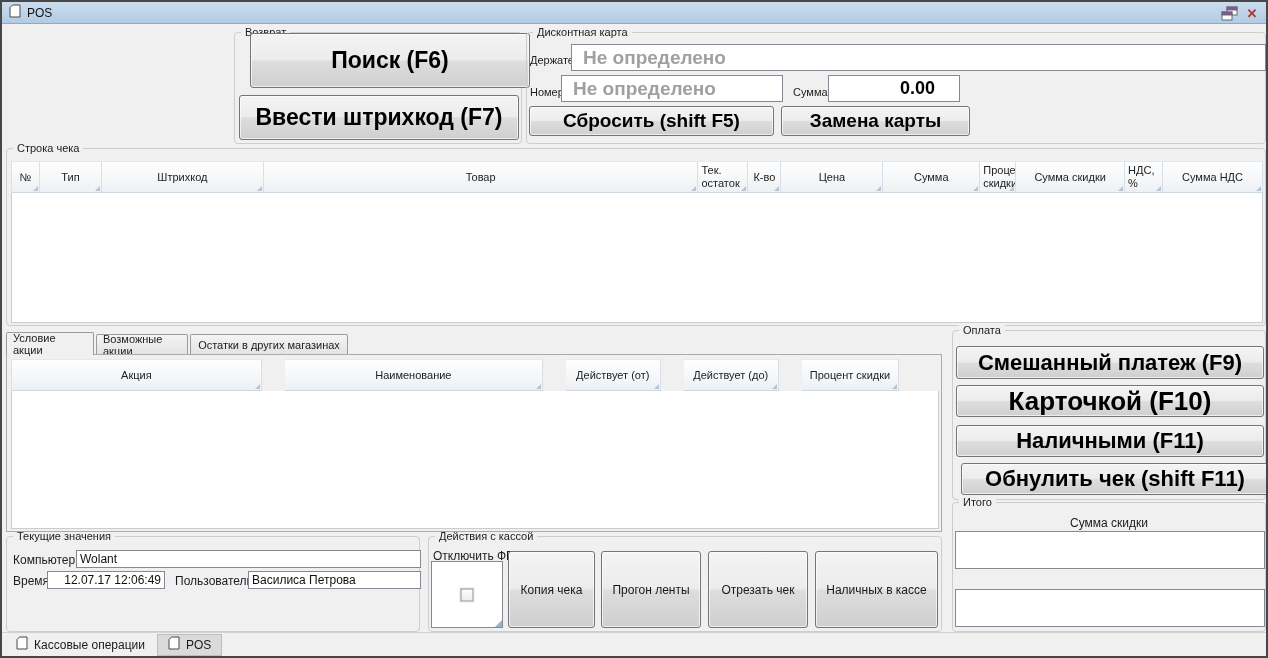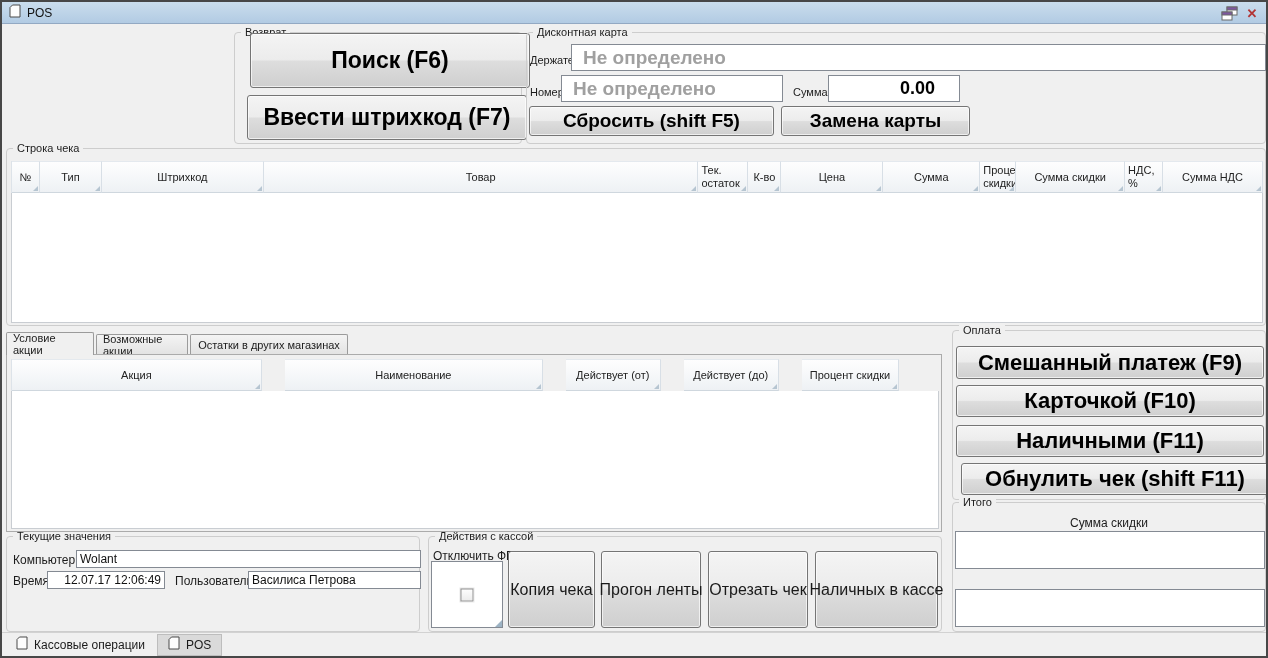--- a/index.html
+++ b/index.html
@@ -26,21 +26,21 @@
             font-size:11px; color:#1c1c1c; line-height:15px; white-space:nowrap; }
 
   
   .btn { position:absolute; border:1px solid #757575; border-radius:3px;
          background:linear-gradient(#f4f4f4,#ececec 48%,#dddddd 52%,#cfcfcf);
          box-shadow:inset 0 0 0 1px rgba(255,255,255,.65);
          display:flex; align-items:center; justify-content:center;
          color:#000; font-weight:bold; white-space:nowrap; cursor:default; }
   .btn-xl { font-size:23px; }
   .btn-lg { font-size:19px; }
-  .btn-sm { font-size:16px; font-weight:normal; color:#1a1a1a; }
+  .btn-sm { font-size:12px; font-weight:normal; color:#1a1a1a; }
 
   
   .field { position:absolute; background:#fff; border:1px solid #848a93;
            display:flex; align-items:center; overflow:hidden; }
   .ph { color:#a0a0a0; font-weight:bold; font-size:19px; padding-left:11px; }
   .amount { justify-content:flex-end; font-weight:bold; font-size:18px; padding-right:24px; color:#000; }
   .small-field { font-size:12px; color:#111; padding:0 3px; }
   .lbl { position:absolute; font-size:11px; color:#1c1c1c; white-space:nowrap; }
   .lbl12 { font-size:12px; }
 
@@ -107,21 +107,21 @@
         <rect x="1" y="6" width="10" height="3" fill="#7e57a0" stroke="#6a6a6a"></rect>
       </svg>
     </span>
     <span class="win-ctrl close-x">✕</span>
   </div>
 
 
   <div class="group" style="left:232px; top:30px; width:288px; height:112px;">
     <span class="glabel">Возврат</span>
     <div class="btn btn-xl" style="left:4px; top:0; width:280px; height:55px;margin-left:11px;">Поиск (F6)</div>
-    <div class="btn btn-xl" style="left:4px; top:62px; width:280px; height:45px;margin-left:8px;">Ввести штрихкод (F7)</div>
+    <div class="btn btn-xl" style="left:4px; top:62px; width:280px; height:45px;">Ввести штрихкод (F7)</div>
   </div>
 
   <div class="group" style="left:524px; top:30px; width:740px; height:112px;">
     <span class="glabel">Дисконтная карта</span>
     <span class="lbl" style="left:3px; top:21px;">Держатель</span>
     <div class="field" style="left:44px; top:11px; width:695px; height:27px;">
       <span class="ph">Не определено</span>
     </div>
     <span class="lbl" style="left:3px; top:53px;">Номер</span>
     <div class="field" style="left:34px; top:42px; width:222px; height:27px;">
@@ -163,21 +163,21 @@
       <div class="hc pc2">Действует (от)</div>
       <div class="hc pc3">Действует (до)</div>
       <div class="hc pc4">Процент скидки</div>
     </div>
     <div class="tbody" style="left:4px; top:36px; width:928px; height:138px;"></div>
   </div>
 
   <div class="group" style="left:950px; top:328px; width:314px; height:170px;">
     <span class="glabel">Оплата</span>
     <div class="btn btn-xl" style="left:3px; top:15px; width:308px; height:33px; font-size:22px;">Смешанный платеж (F9)</div>
-    <div class="btn btn-xl" style="left:3px; top:54px; width:308px; height:32px; font-size:22px;">Карточкой (F10)</div>
+    <div class="btn btn-xl" style="left:3px; top:54px; width:308px; height:32px; font-size:26px;">Карточкой (F10)</div>
     <div class="btn btn-xl" style="left:3px; top:94px; width:308px; height:32px; font-size:22px;">Наличными (F11)</div>
     <div class="btn btn-xl" style="left:8px; top:132px; width:308px; height:32px; font-size:22px;">Обнулить чек (shift F11)</div>
   </div>
 
   <div class="group" style="left:950px; top:500px; width:314px; height:130px;">
     <span class="glabel">Итого</span>
     <div class="center-lbl" style="left:0; right:0; top:13px;">Сумма скидки</div>
     <div class="field" style="left:2px; top:28px; width:310px; height:38px;"></div>
     <div class="center-lbl" style="left:0; right:0; top:71px;margin-top:20px;">Сумма чека</div>
     <div class="field" style="left:2px; top:86px; width:310px; height:38px;"></div>

